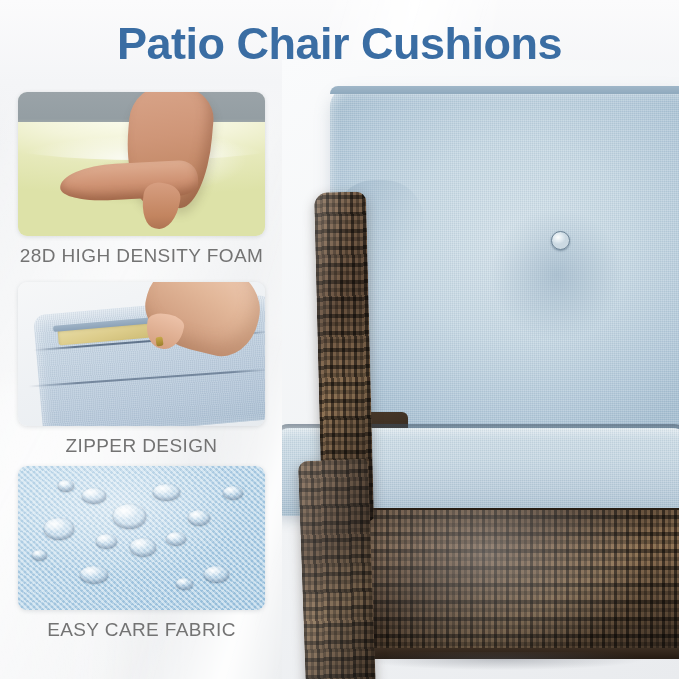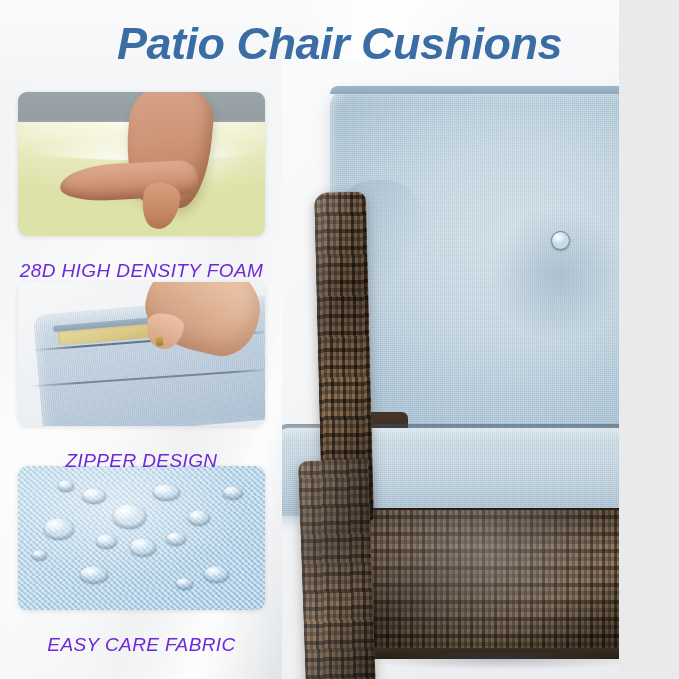--- a/index.html
+++ b/index.html
@@ -1,21 +1,21 @@
 <!DOCTYPE html>
 <html><head>
 <meta charset="utf-8">
 <style>
   html,body{margin:0;padding:0;}
   body{
     width:679px;height:679px;overflow:hidden;
     font-family:"Liberation Sans", sans-serif;
     background:#e8eaec;
   }
-  .stage{position:relative;width:619px;height:679px;overflow:hidden;font-style:italic;}
+  .stage{position:relative;width:679px;height:679px;overflow:hidden;}
 
   
   .bg-base{
     position:absolute;inset:0;
     background:
       linear-gradient(118deg,#f2f3f5 0%,#eceef0 26%,#e4e6e9 48%,#eef0f2 62%,#e6e8eb 80%,#e2e4e7 100%);
   }
   .bg-sheenA{
     position:absolute;left:-10%;top:-30%;width:50%;height:170%;
     background:linear-gradient(100deg,rgba(255,255,255,0) 0%,rgba(255,255,255,.75) 45%,rgba(255,255,255,0) 90%);
@@ -49,22 +49,22 @@
   }
 
   
   .panel{position:absolute;left:18px;width:247px;z-index:6;}
   .panel .thumb{
     position:relative;width:247px;height:144px;
     border-radius:9px;overflow:hidden;
     box-shadow:0 1px 4px rgba(120,128,138,.22);
   }
   .panel .cap{
-    margin-top:24px;width:247px;text-align:center;
-    font-size:19px;letter-spacing:.4px;color:#6d28d9;
+    margin-top:9px;width:247px;text-align:center;
+    font-size:19px;letter-spacing:.4px;color:#737373;
     white-space:nowrap;
   }
   #panel-foam{top:92px;}
   #panel-zip{top:282px;}
   #panel-fab{top:466px;}
 
   
   .foam-bg{position:absolute;inset:0;background:#eef0ea;}
   .foam-grayband{
     position:absolute;left:0;top:0;width:100%;height:38px;

